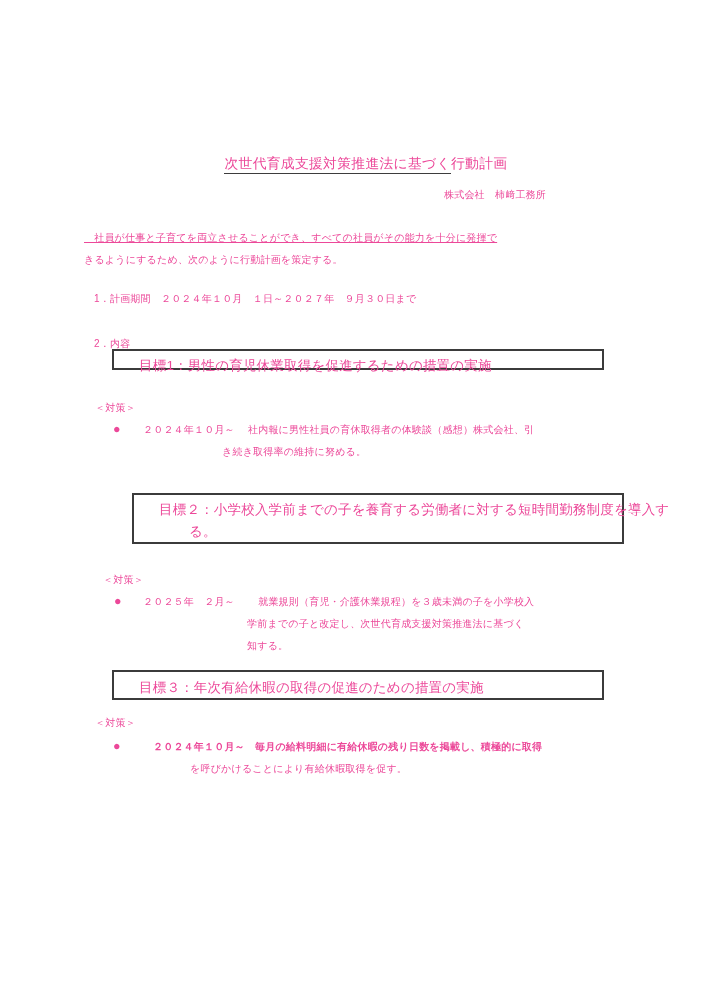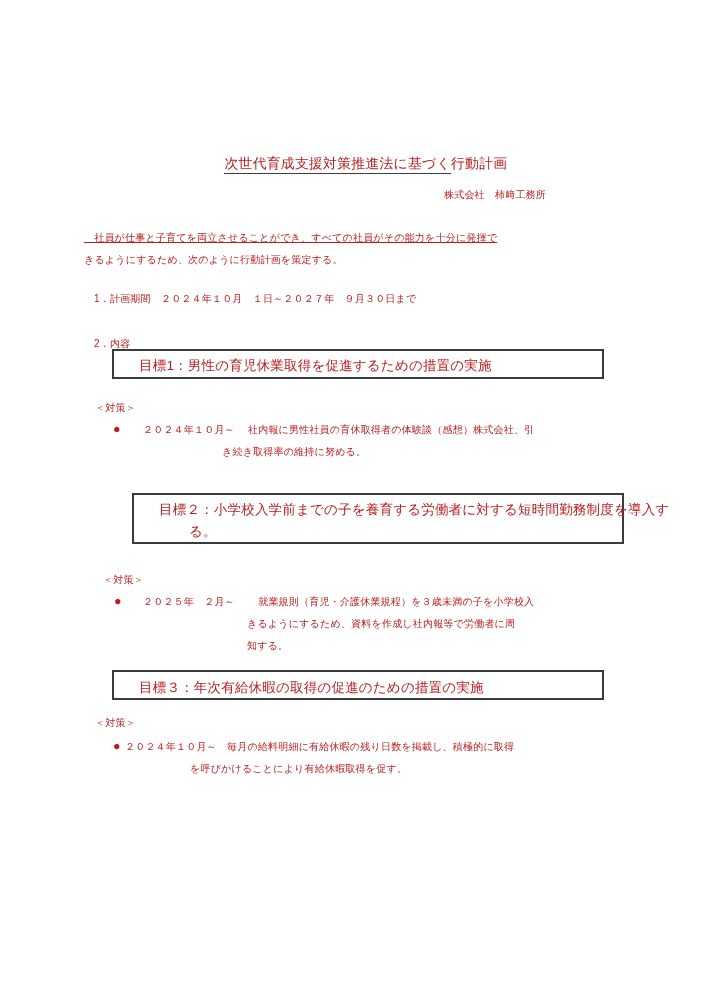--- a/index.html
+++ b/index.html
@@ -1,21 +1,21 @@
 <!DOCTYPE html>
 <html><head>
 <meta charset="utf-8">
 <style>
   html,body{margin:0;padding:0;background:#e8e8e8;}
   .page{
     position:relative;
     width:707px;height:1000px;
     background:#ffffff;
     font-family:"Liberation Sans","DejaVu Sans",sans-serif;
-    color:#b91c1c;
+    color:#ec4899;
     overflow:hidden;
   }
   .line{
     position:absolute;
     font-size:10px;
     line-height:17px;
     white-space:pre;
     letter-spacing:0.2px;
   }
   .title-wrap{position:absolute;top:140px;left:0;width:707px;text-align:center;}
@@ -60,42 +60,42 @@
 
   <div class="line" style="top:186px;left:444px;">株式会社　柿﨑工務所</div>
 
   <div class="line" style="top:229px;left:84px;text-decoration:underline;">　社員が仕事と子育てを両立させることができ、すべての社員がその能力を十分に発揮で</div>
   <div class="line" style="top:251px;left:84px;">きるようにするため、次のように行動計画を策定する。</div>
 
   <div class="line" style="top:290px;left:94px;">1．計画期間　２０２４年１０月　１日～２０２７年　９月３０日まで</div>
 
   <div class="line" style="top:335px;left:94px;">2．内容</div>
 
-  <div class="goal-box" style="top:349px;height:30px;">
+  <div class="goal-box" style="top:349px;height:21px;">
     <div class="box-line" style="padding:4px 0 0 25px;">目標1：男性の育児休業取得を促進するための措置の実施</div>
   </div>
 
   <div class="line" style="top:399px;left:95px;">＜対策＞</div>
   <div class="bullet-dot" style="top:421px;left:113px;">●</div>
   <div class="line" style="top:421px;left:143px;">２０２４年１０月～　 社内報に男性社員の育休取得者の体験談（感想）株式会社、引</div>
   <div class="line" style="top:443px;left:222px;">き続き取得率の維持に努める。</div>
 
   <div class="goal-box" style="top:493px;height:51px;margin-left:20px;">
     <div class="box-line" style="padding:4px 0 0 25px;">目標２：小学校入学前までの子を養育する労働者に対する短時間勤務制度を導入す</div>
     <div class="box-line" style="padding:0 0 0 55px;">る。</div>
   </div>
 
   <div class="line" style="top:571px;left:103px;">＜対策＞</div>
   <div class="bullet-dot" style="top:593px;left:114px;">●</div>
   <div class="line" style="top:593px;left:143px;">２０２５年　２月～　　 就業規則（育児・介護休業規程）を３歳未満の子を小学校入</div>
-  <div class="line" style="top:615px;left:247px;">きるようにするため、資料を作成し社内報等で労働者に周</div>
+  <div class="line" style="top:615px;left:247px;">学前までの子と改定し、次世代育成支援対策推進法に基づく</div>
   <div class="line" style="top:637px;left:247px;">知する。</div>
 
   <div class="goal-box" style="top:670px;height:30px;">
     <div class="box-line" style="padding:5px 0 0 25px;">目標３：年次有給休暇の取得の促進のための措置の実施</div>
   </div>
 
   <div class="line" style="top:714px;left:95px;">＜対策＞</div>
   <div class="bullet-dot" style="top:738px;left:113px;">●</div>
-  <div class="line" style="top:738px;left:125px;">２０２４年１０月～　毎月の給料明細に有給休暇の残り日数を掲載し、積極的に取得</div>
+  <div class="line" style="top:738px;left:153px;font-weight:bold;">２０２４年１０月～　毎月の給料明細に有給休暇の残り日数を掲載し、積極的に取得</div>
   <div class="line" style="top:760px;left:190px;">を呼びかけることにより有給休暇取得を促す。</div>
 
 </div>
 
 </body></html>

